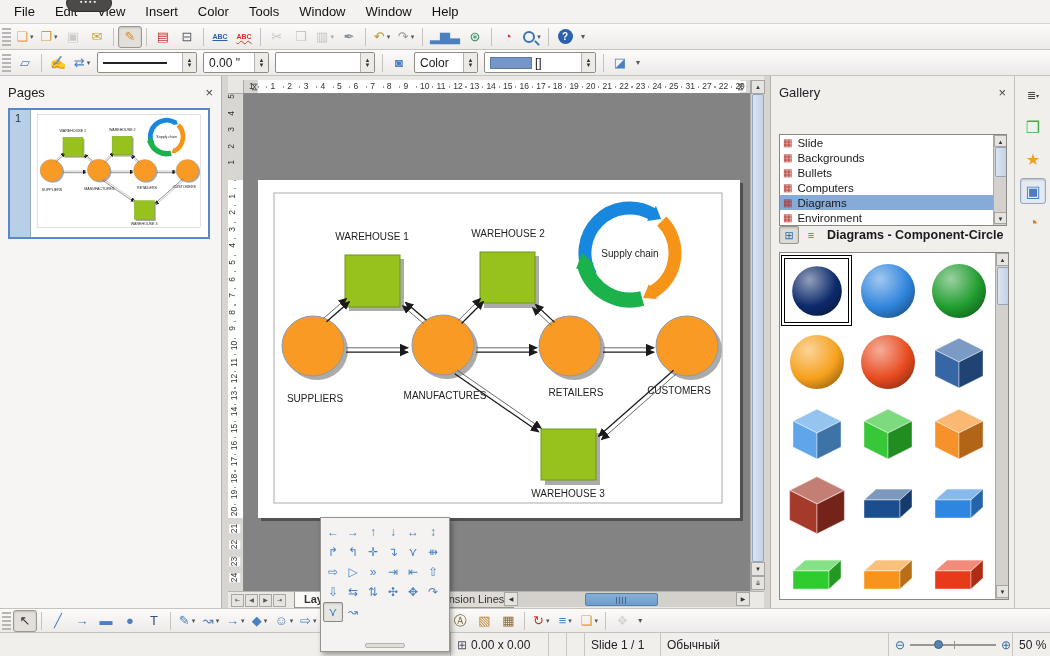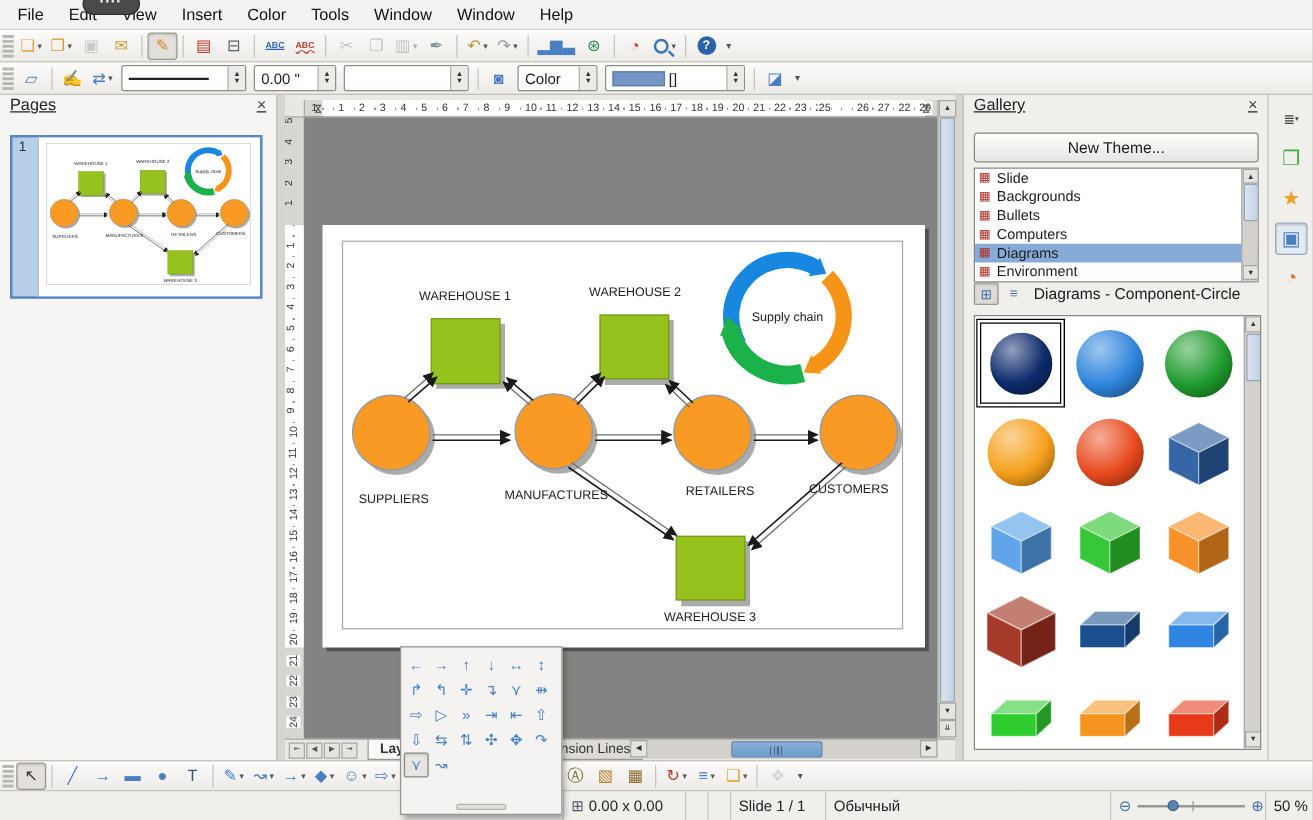--- a/index.html
+++ b/index.html
@@ -31,21 +31,21 @@
   .g.mag::after{content:'';position:absolute;left:9px;top:9px;width:6px;height:2px;background:#3a74b8;transform:rotate(45deg);}
   .g.help{width:15px;height:15px;background:#2a62ae;color:#fff;border-radius:50%;font-size:10px;font-weight:bold;text-align:center;line-height:15px;}
   .combo{height:21px;background:#fff;border:1px solid #908d88;border-radius:2px;display:flex;align-items:center;margin:0 3px;position:relative;font-size:12px;}
   .combo .val{flex:1;padding:0 5px;display:flex;align-items:center;gap:3px;overflow:hidden;white-space:nowrap;}
   .combo .spin{width:14px;height:100%;border-left:1px solid #b5b2ad;background:#edebe8;display:flex;flex-direction:column;align-items:center;justify-content:center;font-size:6px;color:#333;line-height:5px;}
   .lineswatch{width:64px;height:2px;background:#222;}
   .colorswatch{width:42px;height:12px;background:#7696c8;border:1px solid #5a7aa8;}
 
   
   #pages{position:absolute;left:0;top:76px;width:222px;height:532px;background:#f6f5f3;border-right:1px solid #b5b2ad;}
-  .pane-head{height:24px;display:flex;align-items:flex-start;padding:0 8px;font-size:13px;color:#222;text-decoration:underline;}
+  .pane-head{height:24px;display:flex;align-items:flex-end;padding:0 8px;font-size:13px;color:#222;}
   .pane-head .x{margin-left:auto;font-size:13px;color:#444;}
   #thumbsel{position:absolute;left:8px;top:32px;width:202px;height:131px;border:2px solid #5a87c6;background:#b8cfe8;display:flex;}
   #thumbnum{width:20px;font-size:11px;color:#234;padding:2px 0 0 5px;}
   #thumbslide{width:178px;height:127px;background:#fff;border-left:1px solid #9ab;overflow:hidden;}
 
   #canvasarea{position:absolute;left:228px;top:76px;width:536px;height:532px;background:#838383;}
   #corner{position:absolute;left:0;top:4px;width:16px;height:14px;background:#e9e7e3;border-right:1px solid #aaa;border-bottom:1px solid #aaa;}
   #topstrip{position:absolute;left:0;top:0;width:536px;height:4px;background:#ebe9e6;}
   #hruler{position:absolute;left:16px;top:4px;width:506px;height:14px;background:#d8d6d2;border-bottom:1px solid #888;overflow:hidden;}
   #hzone{position:absolute;left:14px;top:0;width:482px;height:14px;background:#fff;}
@@ -80,21 +80,21 @@
   #gallery{position:absolute;left:770px;top:76px;width:244px;height:532px;background:#f1efec;border-left:1px solid #b5b2ad;}
   #newtheme{position:absolute;left:8px;top:30px;width:228px;height:24px;border:1px solid #8a8784;border-radius:3px;background:linear-gradient(#fdfdfc,#e8e6e3);text-align:center;line-height:22px;font-size:12.5px;}
   #themelist{position:absolute;left:8px;top:58px;width:228px;height:92px;background:#fff;border:1px solid #8a8784;overflow:hidden;}
   .trow{height:15px;display:flex;align-items:center;gap:5px;padding-left:3px;font-size:11.5px;}
   .trow.sel{background:#86abd9;}
   .ticon{font-size:10px;line-height:1;}
   #tlscroll{position:absolute;right:0;top:0;width:13px;height:90px;background:#d4d1cc;border-left:1px solid #aaa;}
   #tlscroll .sbtn{width:13px;height:12px;}
   .vtoggle{position:absolute;top:150px;width:20px;height:18px;border:1px solid transparent;border-radius:2px;display:flex;align-items:center;justify-content:center;font-size:11px;color:#3a6ea5;}
   .vtoggle.pressed{border-color:#9a978f;background:#dedbd6;box-shadow:inset 0 1px 2px rgba(0,0,0,.15);}
-  #gtitle{position:absolute;left:56px;top:150px;width:184px;height:18px;font-weight:normal;font-size:12.5px;line-height:18px;white-space:nowrap;overflow:hidden;}
+  #gtitle{position:absolute;left:56px;top:150px;width:184px;height:18px;font-weight:bold;font-size:12.5px;line-height:18px;white-space:nowrap;overflow:hidden;}
   #ggrid{position:absolute;left:8px;top:176px;width:230px;height:348px;background:#fff;border:1px solid #8a8784;overflow:hidden;}
   #gitems{position:absolute;left:1px;top:2px;width:214px;display:flex;flex-wrap:wrap;}
   .gcell{width:71px;height:71px;display:flex;align-items:center;justify-content:center;margin-right:0;}
   .gcell.sel{border:1px solid #000;box-shadow:0 0 0 2px #fff inset,0 0 0 3px #000 inset;}
   .gcell.sel>*{transform:scale(.92);}
   .sph{border-radius:50%;}
   #ggscroll{position:absolute;right:0;top:0;width:13px;height:346px;background:#d4d1cc;border-left:1px solid #aaa;}
   #ggscroll .sbtn{width:13px;height:13px;}
 
   
@@ -377,22 +377,22 @@
         <span class="hnum" style="left: 244px;">15</span>
         <span class="hnum" style="left: 260.6px;">16</span>
         <span class="hnum" style="left: 277.2px;">17</span>
         <span class="hnum" style="left: 293.8px;">18</span>
         <span class="hnum" style="left: 310.4px;">19</span>
         <span class="hnum" style="left: 327px;">20</span>
         <span class="hnum" style="left: 343.6px;">21</span>
         <span class="hnum" style="left: 360.2px;">22</span>
         <span class="hnum" style="left: 376.8px;">23</span>
         <span class="hnum" style="left: 393.4px;">24</span>
-        <span class="hnum" style="left: 396px;">25</span>
-        <span class="hnum" style="left: 426.6px;">26</span>
+        <span class="hnum" style="left: 410px;">25</span>
+        <span class="hnum" style="left: 426.6px;">31</span>
         <span class="hnum" style="left: 443.2px;">27</span>
         <span class="hnum" style="left: 459.8px;">22</span>
         <span class="hnum" style="left: 476.4px;">29</span>
       </div>
       <span class="hnum pre" style="left: 4px;">1</span>
       <span class="rmark" style="left: 6px; top: 3px;">⋈</span>
       <span class="rmark" style="left: 492px; top: 3px;">⋈</span>
     </div>
   <div id="vruler">
       <div id="vzone"></div>
@@ -506,21 +506,20 @@
       </div>
     <div class="sbtn" style="left:232px;width:14px;">▶</div>
   </div>
 </div>
 
 <div id="gallery">
   <div class="pane-head">
     <span>Gallery</span>
     <span class="x">×</span>
   </div>
-  <div id="newtheme">New Theme...</div>
   <div id="themelist">
     <div id="themerows">
         <div class="trow">
           <span class="ticon" style="color: rgb(176, 50, 40);">▦</span>
           <span>Slide</span>
         </div>
         <div class="trow">
           <span class="ticon" style="color: rgb(176, 50, 40);">▦</span>
           <span>Backgrounds</span>
         </div>

